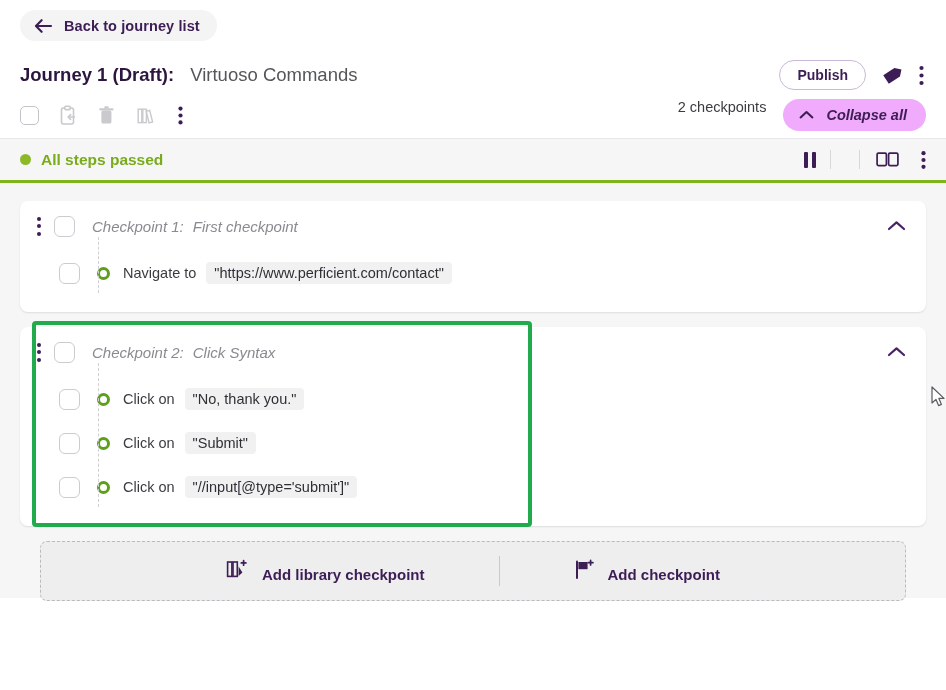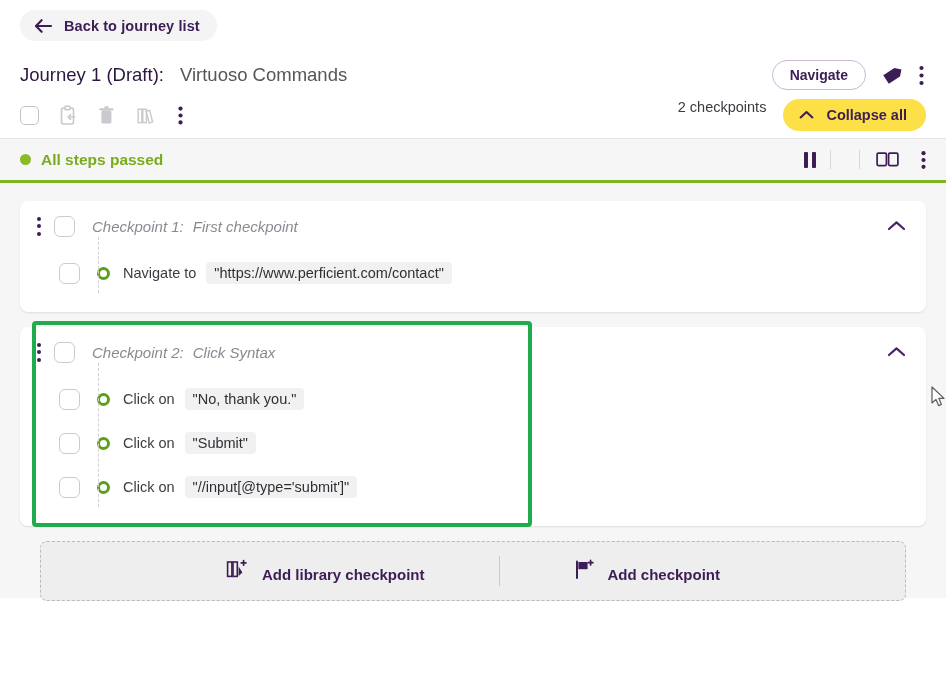--- a/index.html
+++ b/index.html
@@ -47,21 +47,21 @@
 
   .title-row {
     display: flex;
     align-items: center;
     margin-top: 17px;
     height: 34px;
   }
   .journey-title {
     font-size: 18.5px;
     color: #2c1640;
-    font-weight: 400;
+    font-weight: 700;
     white-space: nowrap;
   }
   .journey-name {
     font-size: 18.5px;
     color: #55565a;
     font-weight: 400;
     margin-left: 16px;
     white-space: nowrap;
   }
 
@@ -129,24 +129,25 @@
     font-size: 14.5px;
     color: #3b3b42;
   }
   .collapse-pill {
     display: inline-flex;
     align-items: center;
     gap: 12px;
     height: 32px;
     padding: 0 19px 0 16px;
     border-radius: 17px;
-    background: #fde047;
+    background: #f0abfc;
     border: none;
     cursor: pointer;
     font-family: "Liberation Sans", sans-serif;
+    font-style: italic;
   }
   .collapse-pill .lbl {
     font-size: 14.5px; color: #3d1d55; font-weight: 600; white-space: nowrap;
   }
 
   
   .statusbar {
     position: relative;
     display: flex;
     align-items: center;
@@ -328,21 +329,21 @@
       </span>
       <span class="back-pill-label">Back to journey list</span>
     </button>
 
     <div class="title-row">
       <span class="journey-title">Journey 1 (Draft):</span>
       <span class="journey-name">Virtuoso Commands</span>
 
       <div class="header-actions">
         <button class="btn-outline">
-          <span>Navigate</span>
+          <span>Publish</span>
         </button>
 
 
         <span class="icon-btn">
           <svg width="21" height="21" viewBox="0 0 21 21">
             <path d="M11.8 2.6 L19 2.6 L19 9.8 L9.6 19.2 L2.4 12 Z" fill="#3d1d55" transform="rotate(12 10.5 10.5)"></path>
           </svg>
         </span>
 
         <span class="icon-btn">

